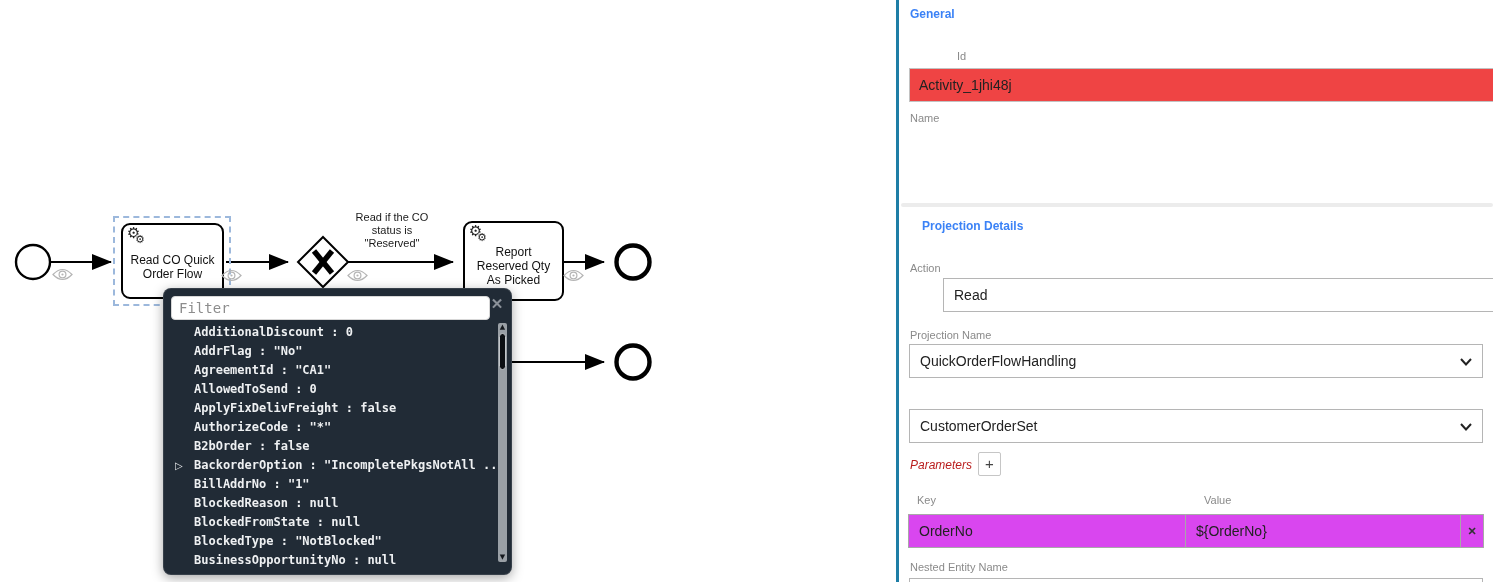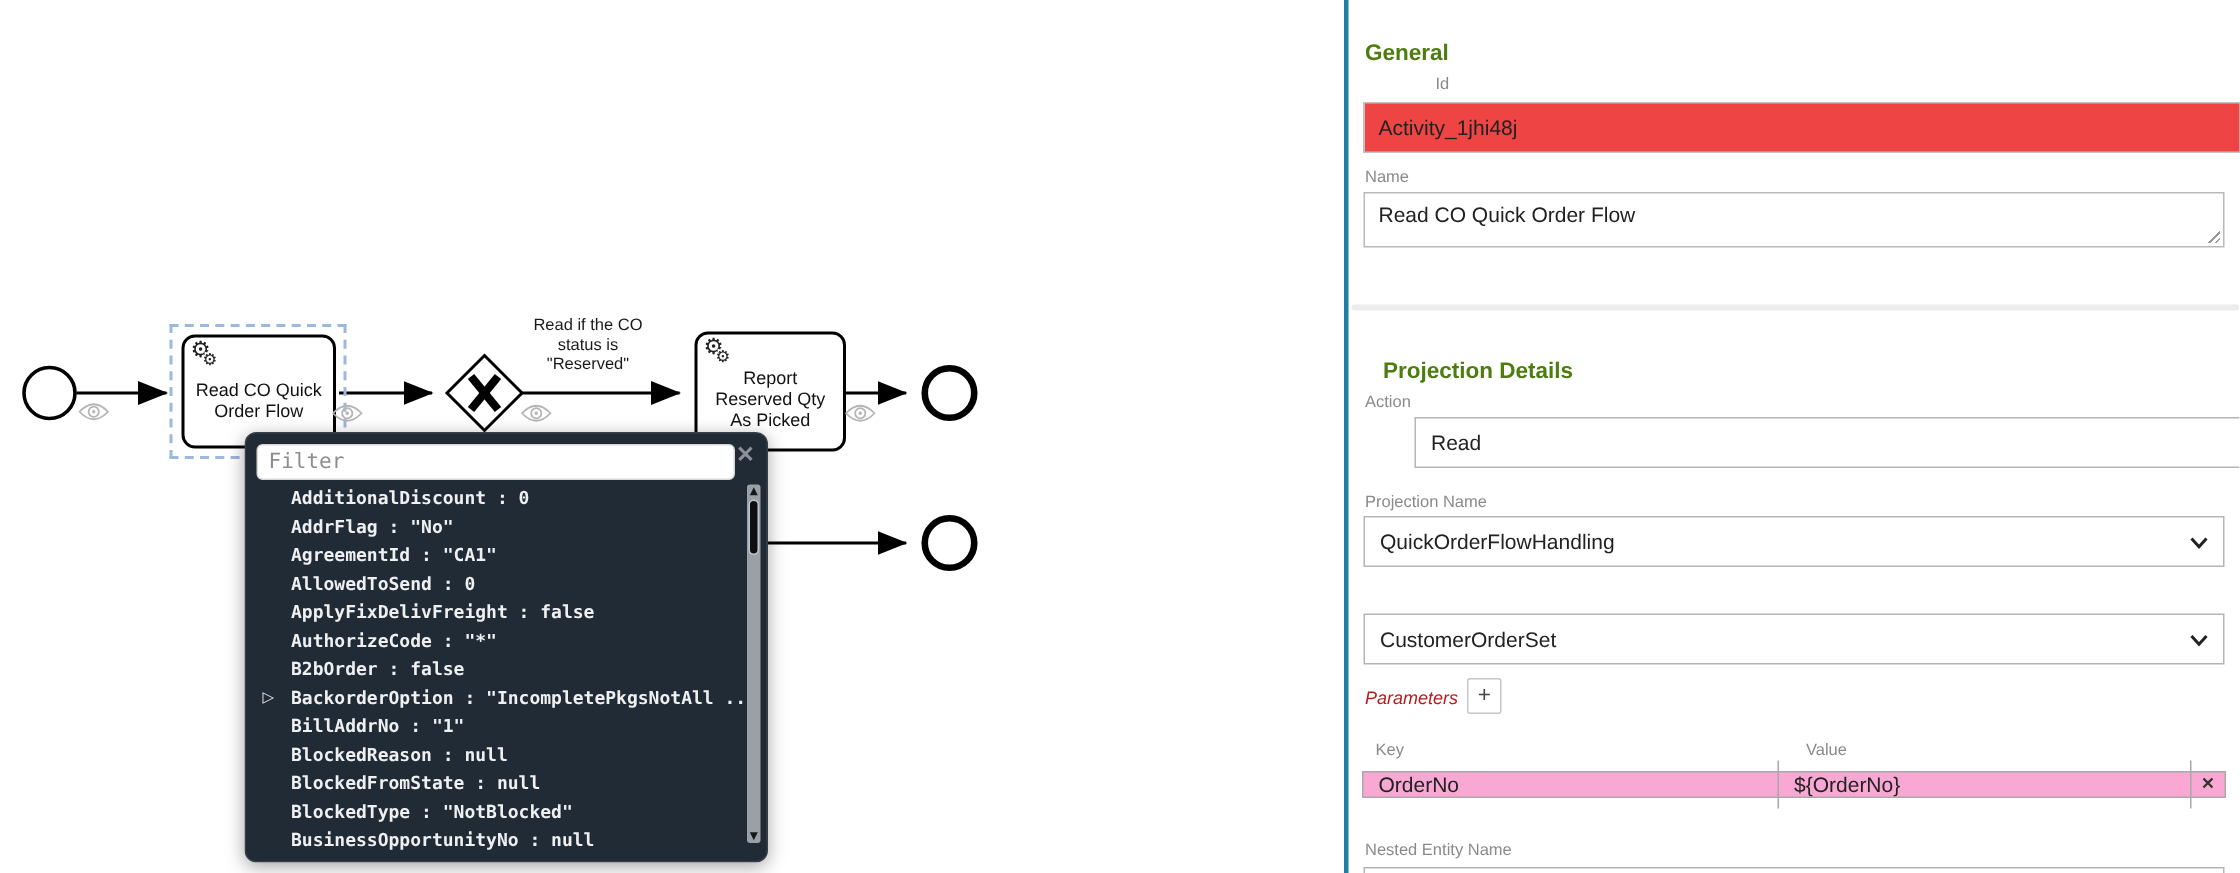--- a/index.html
+++ b/index.html
@@ -46,39 +46,39 @@
                      background:#9aa0a6; border-radius:2px; z-index:6; }
   .scroll-arrow { position:absolute; left:0; width:9px; height:9px; color:#14181d; font-size:7px;
                   line-height:9px; text-align:center; font-family:"DejaVu Sans", sans-serif; }
   #scroll-up { top:0; }
   #scroll-down { bottom:0; }
   #scroll-thumb { position:absolute; left:1px; top:10px; width:7px; height:37px; background:#0c0f13;
                   border:1px solid #c2c6ca; border-radius:4px; }
 
   
   #panel-separator { position:absolute; left:896px; top:0; width:3px; height:582px; background:#1e7ea6; }
-  .section-title { position:absolute; font-size:15px; font-weight:bold; color:#4d7c0f;margin-top:20px; }
+  .section-title { position:absolute; font-size:12px; font-weight:bold; color:#3b82f6; }
   .field-label { position:absolute; font-size:11px; color:#8a8a8a; }
   .text-input { position:absolute; border:1px solid #c2c2c2; background:#ef4444; font-size:14px; color:#222;
                 padding:0 26px 0 9px; font-family:"Liberation Sans", sans-serif; outline:none; width:660px; height:34px; }
   .clear-x { position:absolute; font-size:11px; font-weight:bold; color:#333; cursor:pointer; }
   .textarea-box { position:absolute; border:1px solid #b9b9b9; background:#fff; font-size:14px; color:#222;
                   padding:6px 9px; width:574px; height:37px; }
   .resize-grip { position:absolute; right:2px; bottom:2px; width:9px; height:9px;
                  background:
                    linear-gradient(135deg, transparent 0 55%, #999 55% 65%, transparent 65% 78%, #999 78% 88%, transparent 88%);
   }
   .divider { position:absolute; left:901px; top:203px; width:592px; height:4px; background:#ececec; border-radius:2px; }
   .select-box { position:absolute; border:1px solid #b5b5b5; background:#fff; width:574px; height:34px;
                 font-size:14px; color:#222; line-height:32px; padding:0 26px 0 10px; cursor:pointer; }
   .select-chevron { position:absolute; right:10px; top:13px; }
   .plus-btn { position:absolute; width:23px; height:24px; border:1px solid #c6c6c6; border-radius:2px;
               background:#fff; font-size:15px; color:#444; text-align:center; line-height:22px; cursor:pointer; }
-  #param-row { position:absolute; left:908px; top:514px; width:576px; height:18px;
-               border:1px solid #a8a8a8; display:flex; background:#f9a8d4;align-items:center; }
+  #param-row { position:absolute; left:908px; top:514px; width:576px; height:34px;
+               border:1px solid #a8a8a8; display:flex; background:#d946ef;align-items:center; }
   .param-cell { font-size:14px; color:#222; line-height:32px; padding-left:10px; }
   #param-key-cell { width:276px; }
   #param-value-cell { width:275px; border-left:1px solid #a8a8a8; }
   #param-x-cell { width:23px; border-left:1px solid #a8a8a8; text-align:center; line-height:32px;
                   font-size:11px; font-weight:bold; color:#333; padding:0; cursor:pointer; }
   #nested-input { position:absolute; left:909px; top:578px; width:574px; height:12px;
                   border:1px solid #b5b5b5; background:#fff; }
 </style>
 </head>
 <body>
@@ -195,24 +195,20 @@
 
   <div class="section-title" style="left:910px; top:7px;">General</div>
 
   <div class="field-label" style="left:957px; top:50px;">Id</div>
   <div class="text-input" style="left:909px; top:68px; line-height:32px;">
     <span>Activity_1jhi48j</span>
     <span class="clear-x" style="right:10px; top:0;">✕</span>
   </div>
 
   <div class="field-label" style="left:910px; top:112px;">Name</div>
-  <div class="textarea-box" style="left:909px; top:128px;">
-    <span>Read CO Quick Order Flow</span>
-    <span class="resize-grip"></span>
-  </div>
 
   <div class="divider"></div>
 
   <div class="section-title" style="left:922px; top:219px;">Projection Details</div>
 
   <div class="field-label" style="left:910px; top:262px;">Action</div>
   <div class="select-box" style="left:909px; top:278px;margin-left:34px;">
     <span>Read</span>
     <svg class="select-chevron" width="12" height="8" viewBox="0 0 12 8">
       <path d="M1,1 L6,6.5 L11,1" fill="none" stroke="#222" stroke-width="2"></path>

